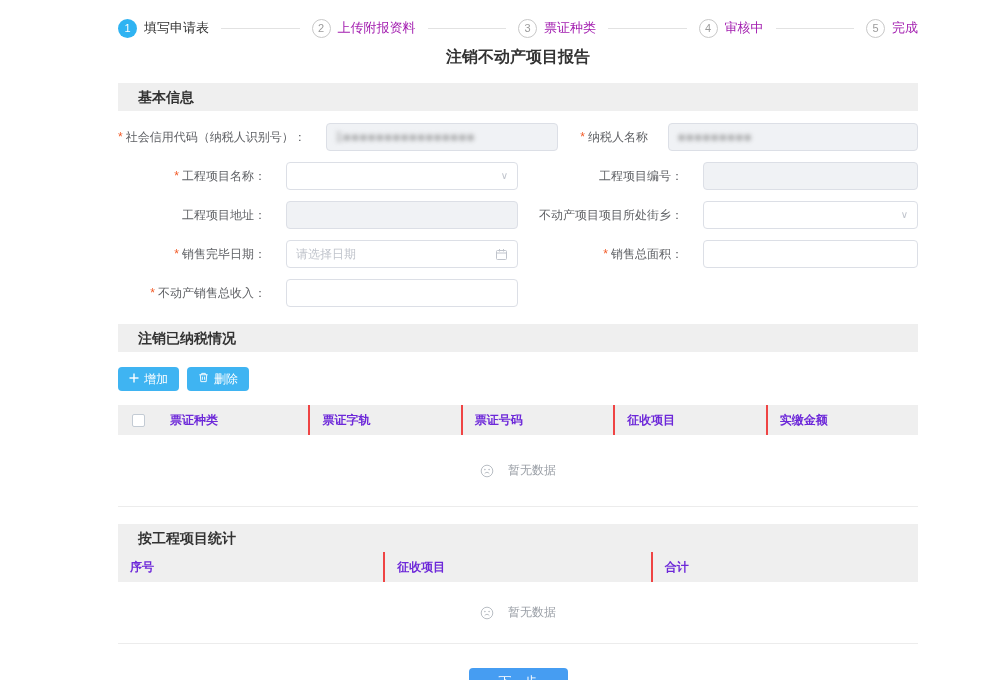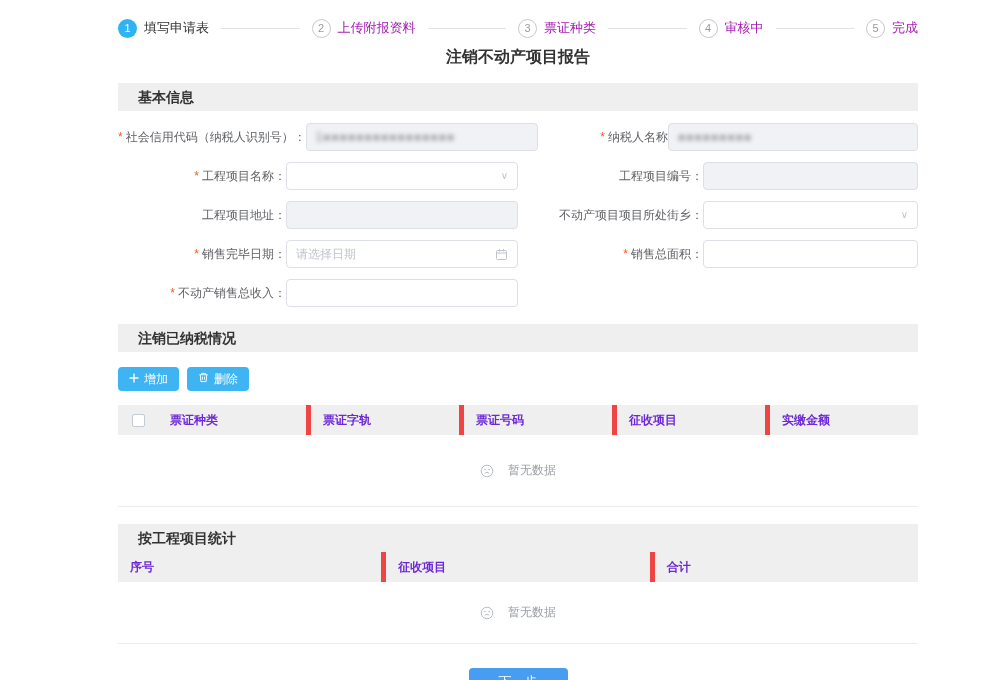--- a/index.html
+++ b/index.html
@@ -34,21 +34,21 @@
     padding:6px 20px; line-height:16px;
   }
   .sec-gap { margin-top:17px; }
 
   
   .form { margin-top:12px; }
   .form-row { display:flex; margin-bottom:11px; }
   .form-cell { width:400px; display:flex; align-items:center; }
   .flabel {
     flex:1; text-align:right; font-size:12px; color:#606266;
-    padding-right:0; white-space:nowrap;
+    padding-right:20px; white-space:nowrap;
   }
   .req { color:#f25b28; margin-right:3px; font-size:12px; }
   .ctrl {
     height:28px; border:1px solid #dcdfe6; border-radius:4px; background:#fff;
     display:flex; align-items:center; padding:0 9px; font-size:12px; flex:none;
   }
   input.ctrl { outline:none; color:#333; }
   .ctrl.disabled { background:#f0f2f5; }
   .w232 { width:232px; } .w250 { width:250px; } .w215 { width:215px; }
   .redacted { filter:blur(2.5px); color:#7a7a7a; letter-spacing:1px; max-width:100%; overflow:hidden; white-space:nowrap; }
@@ -63,21 +63,21 @@
     font-size:12px; padding:8px 11px; height:24px;
     display:flex; align-items:center; gap:5px; cursor:pointer;
     font-family:inherit;
   }
 
   
   .tbl-header {
     display:flex; background:#efefef; height:30px; align-items:stretch;
     font-size:12px; font-weight:bold; color:#6d28d9;
   }
-  .th { flex:1; padding-left:12px; display:flex; align-items:center; border-left:5px solid #ef4444; }
+  .th { flex:1; padding-left:12px; display:flex; align-items:center; border-left:2px solid #ef4444; }
   .th.no-sep { border-left:none; }
   .th-check { width:40px; flex:none; display:flex; align-items:center; justify-content:center; }
   .checkbox {
     width:13px; height:13px; border:1px solid #c3cbd4; border-radius:2px; background:#fff;
   }
   .empty {
     height:72px; display:flex; align-items:center; justify-content:center;
     color:#9a9fa6; font-size:12px; gap:14px; border-bottom:1px solid #ececec;
   }
   .empty.short { height:62px; }

